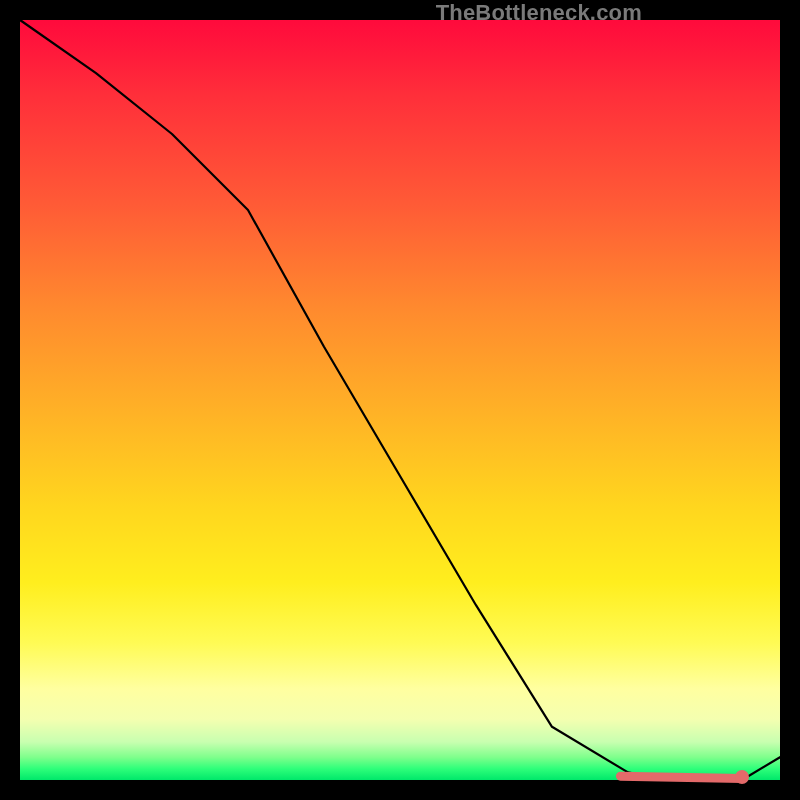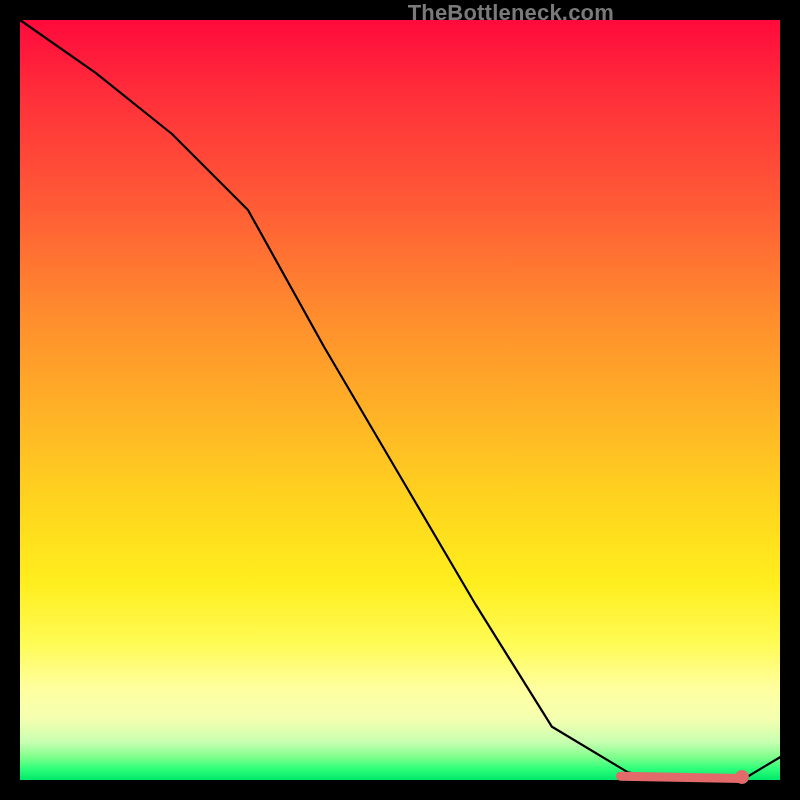--- a/index.html
+++ b/index.html
@@ -8,20 +8,21 @@
     width: 800px;
     height: 800px;
     background: #000;
     overflow: hidden;
   }
   .frame {
     position: relative;
     width: 636px;
     height: 800px;
     background: #000;
+    padding-left: 28px;
   }
   .plot {
     position: absolute;
     left: 20px;
     top: 20px;
     width: 760px;
     height: 760px;
     
     background: linear-gradient(
       to bottom,

